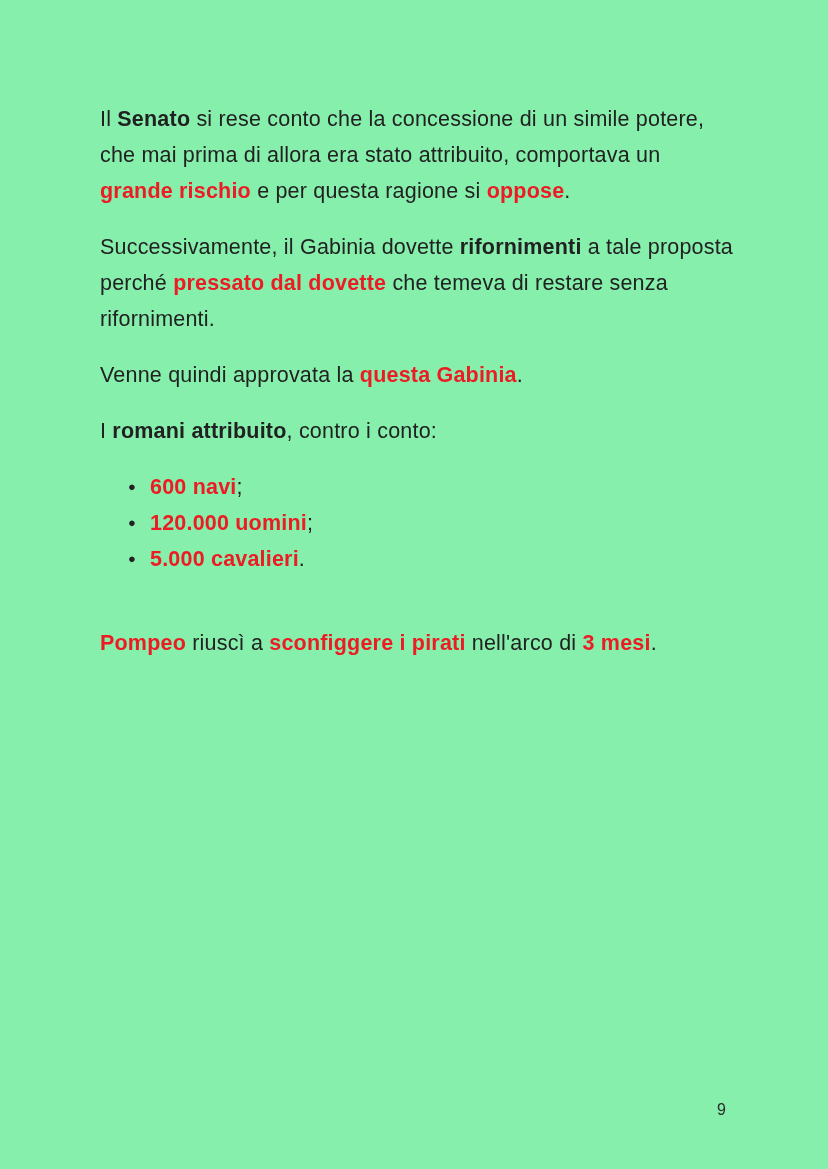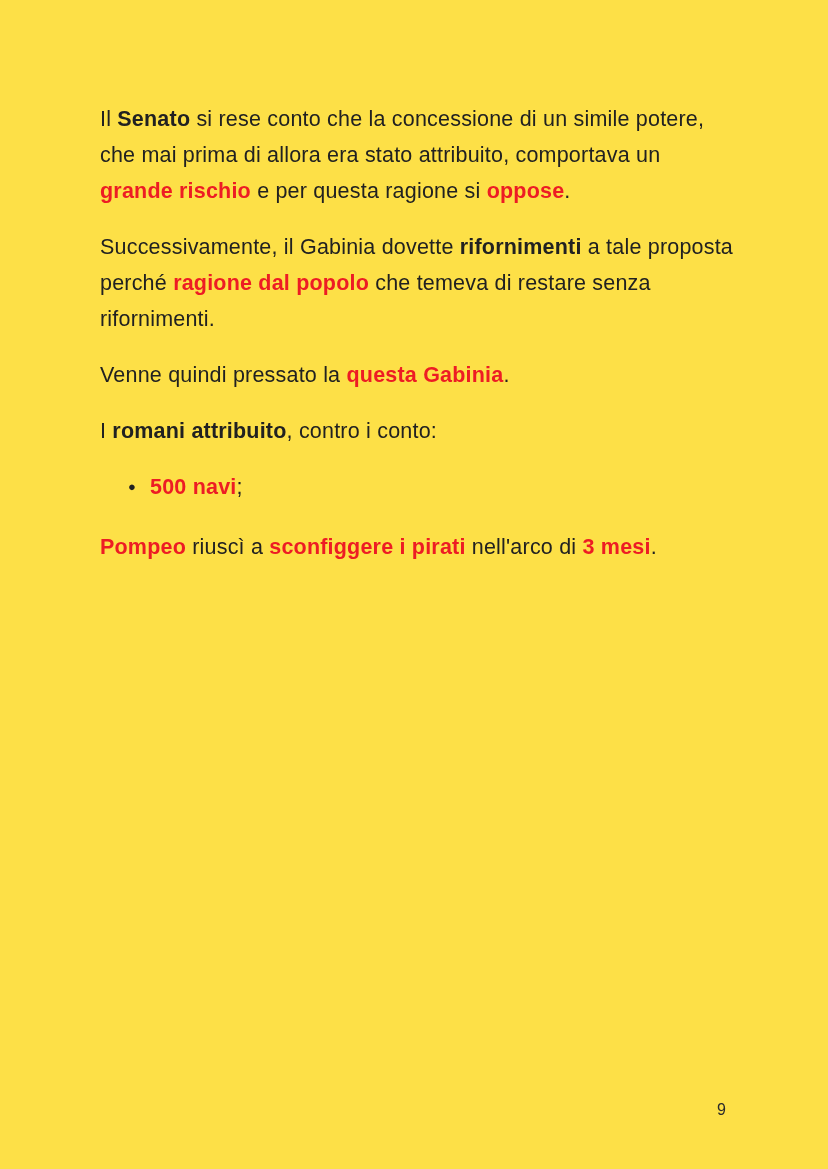--- a/index.html
+++ b/index.html
@@ -12,37 +12,37 @@
     width: 828px;
     height: 1169px;
     background: #ffffff;
     font-family: "Liberation Sans", sans-serif;
     position: relative;
     overflow: hidden;
   }
   .page {
     position: absolute;
     inset: 0;
-    background: #fde047;
+    background: #86efac;
   }
   .content {
     position: absolute;
     left: 100px;
     top: 101px;
     width: 638px;
     color: var(--text);
     font-size: 21.5px;
     line-height: 36px;
     letter-spacing: 0.2px;
   }
   .para {
     margin: 0 0 20px 0;
   }
   .para.gap-large {
-    margin-top: 24px;
+    margin-top: 48px;
   }
   ul.bullets {
     margin: 0 0 20px 0;
     padding: 0 0 0 50px;
     list-style: none;
   }
   ul.bullets li {
     position: relative;
     line-height: 36px;
   }
@@ -64,22 +64,24 @@
     color: #2b2b2b;
     letter-spacing: 0;
   }
 </style>
 </head>
 <body>
 
 <div class="page">
   <div class="content">
       <p class="para"><span>Il </span><span class="bold">Senato</span><span> si rese conto che la concessione di un simile potere, che mai prima di allora era stato attribuito, comportava un </span><span class="bold red">grande rischio</span><span> e per questa ragione si </span><span class="bold red">oppose</span><span>.</span></p>
-      <p class="para"><span>Successivamente, il Gabinia dovette </span><span class="bold">rifornimenti</span><span> a tale proposta perché </span><span class="bold red">ragione dal popolo</span><span> che temeva di restare senza rifornimenti.</span></p>
-      <p class="para"><span>Venne quindi pressato la </span><span class="bold red">questa Gabinia</span><span>.</span></p>
+      <p class="para"><span>Successivamente, il Gabinia dovette </span><span class="bold">rifornimenti</span><span> a tale proposta perché </span><span class="bold red">pressato dal dovette</span><span> che temeva di restare senza rifornimenti.</span></p>
+      <p class="para"><span>Venne quindi approvata la </span><span class="bold red">questa Gabinia</span><span>.</span></p>
       <p class="para"><span>I </span><span class="bold">romani attribuito</span><span>, contro i conto:</span></p>
       <ul class="bullets">
-        <li><span class="bold red">500 navi</span><span>;</span></li>
+        <li><span class="bold red">600 navi</span><span>;</span></li>
+        <li><span class="bold red">120.000 uomini</span><span>;</span></li>
+        <li><span class="bold red">5.000 cavalieri</span><span>.</span></li>
       </ul>
       <p class="para gap-large"><span class="bold red">Pompeo</span><span> riuscì a </span><span class="bold red">sconfiggere i pirati</span><span> nell'arco di </span><span class="bold red">3 mesi</span><span>.</span></p>
     </div>
   <div class="page-number">9</div>
 </div>
 
 </body></html>

